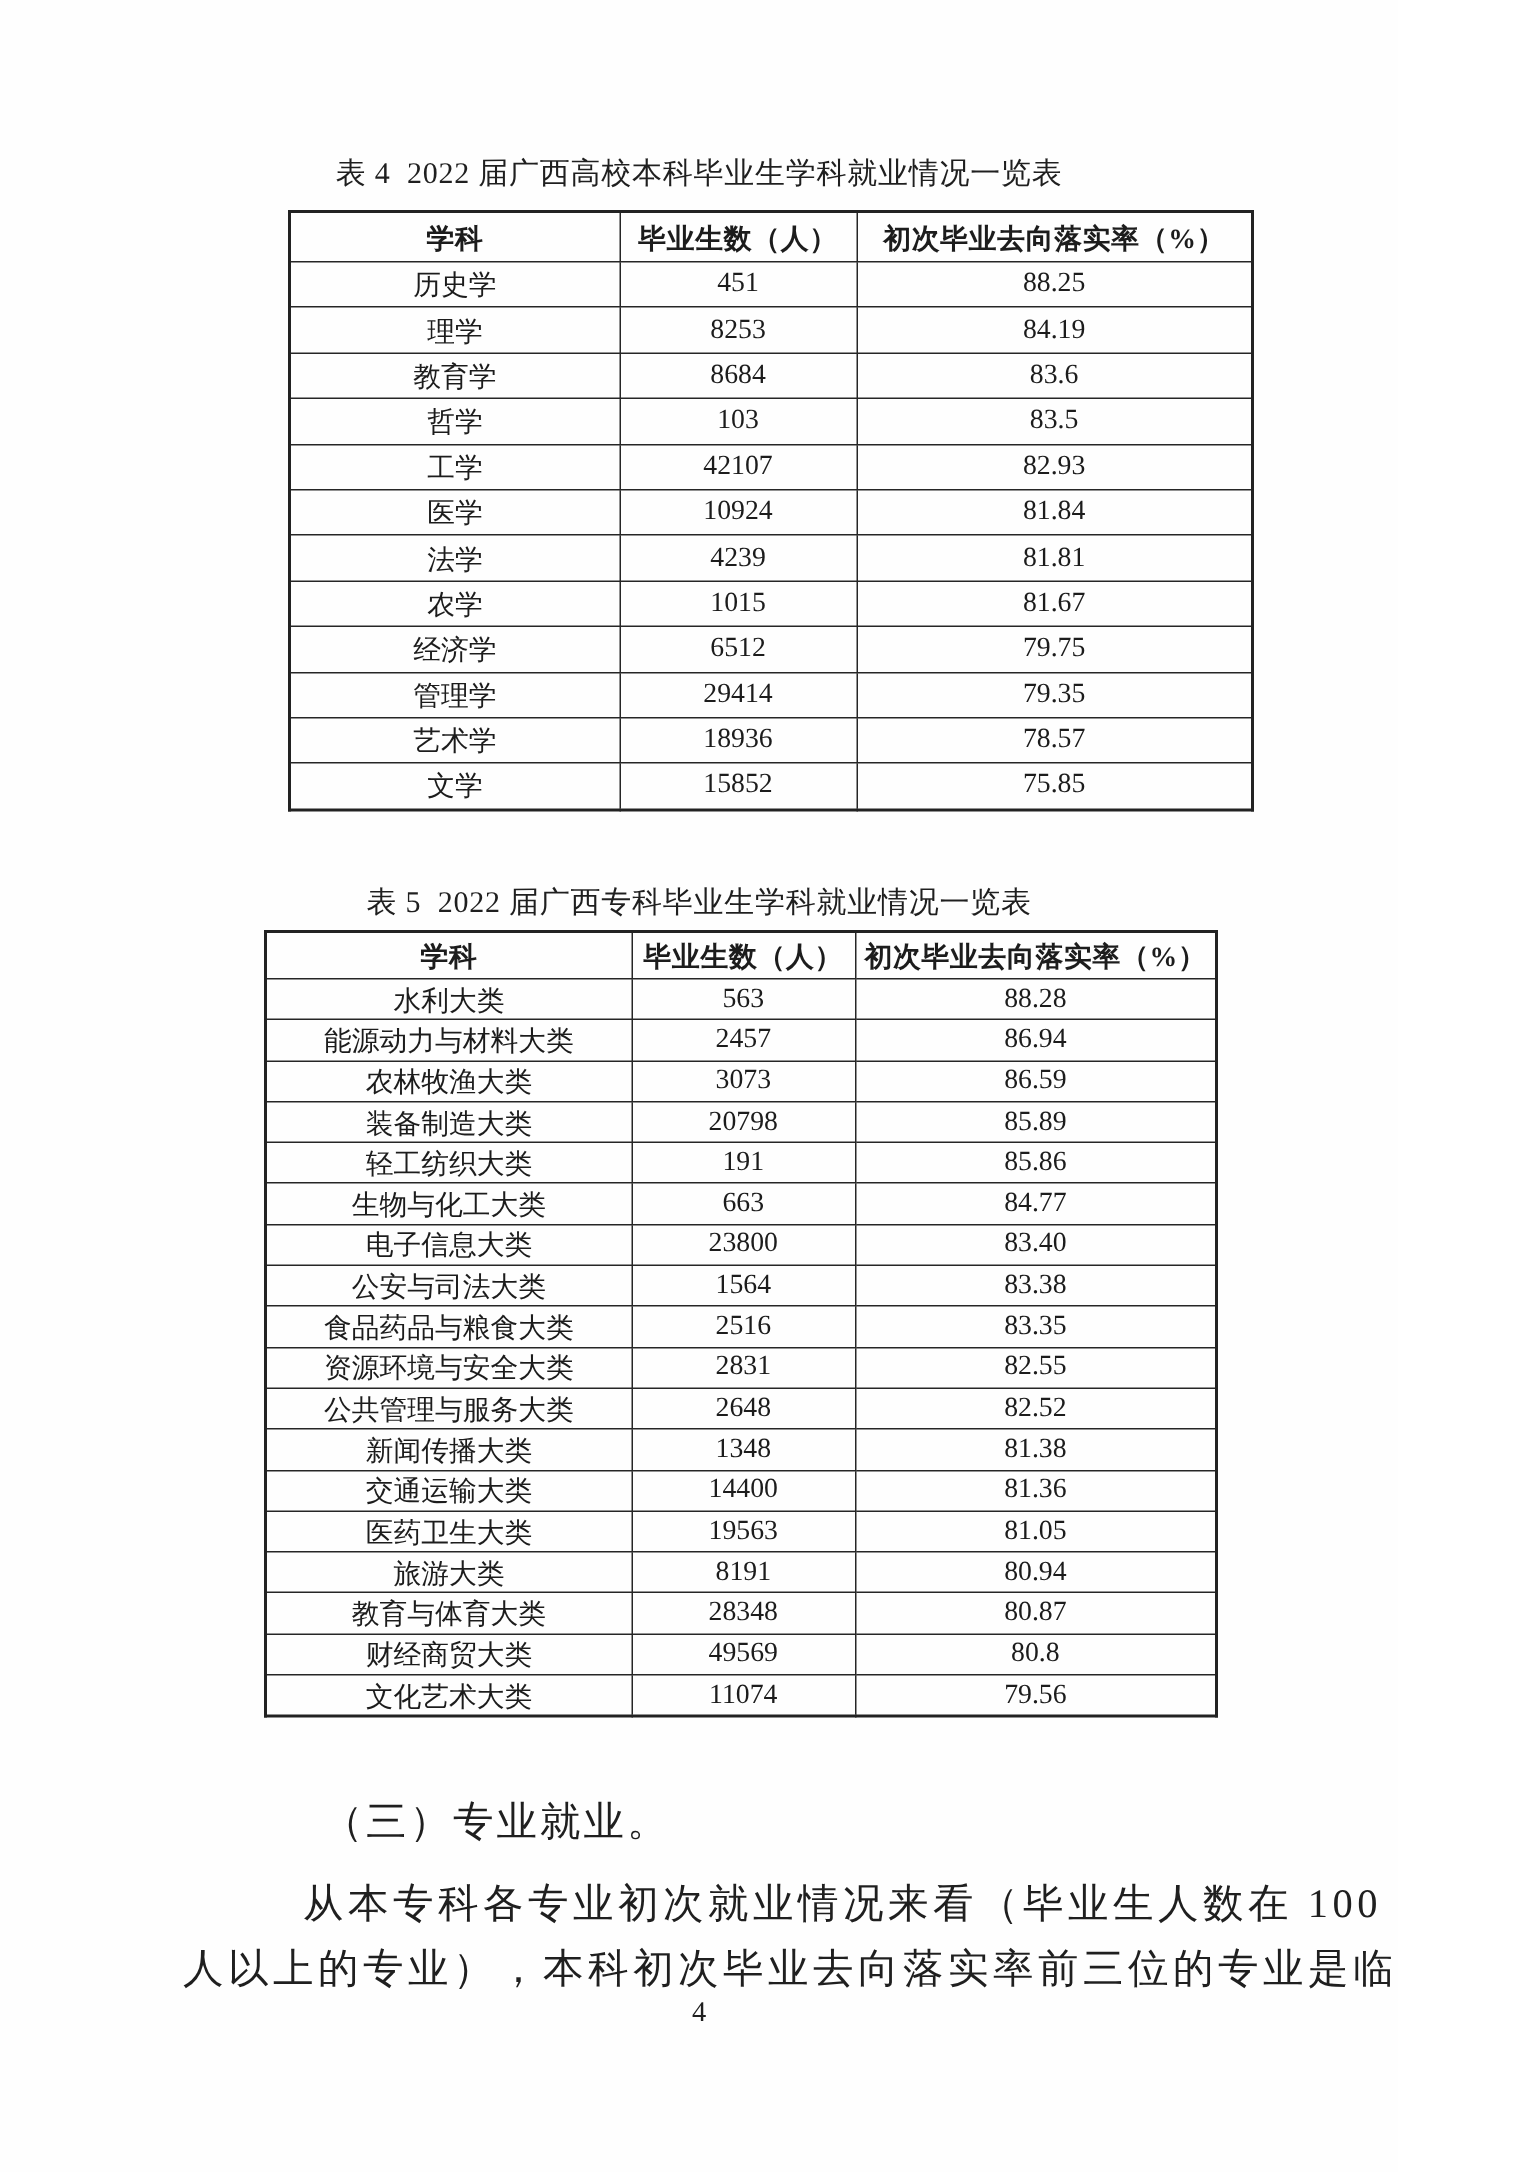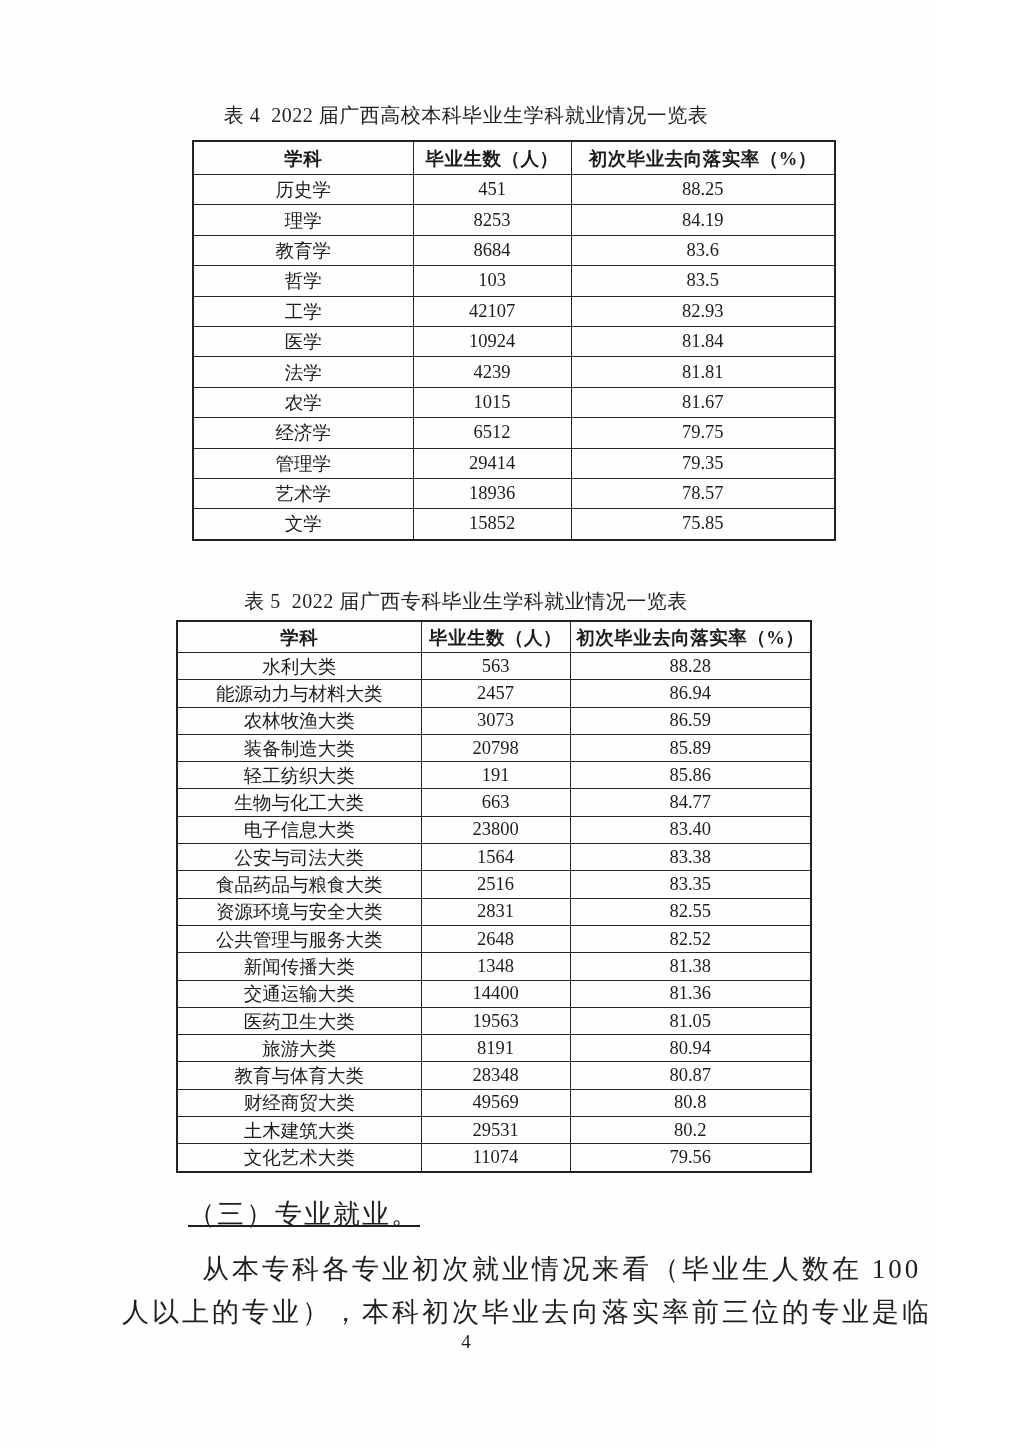--- a/index.html
+++ b/index.html
@@ -64,24 +64,23 @@
   #table5 th { height: 30px; }
   #table5 td { height: 26.3px; }
 
   .body-text {
     position: absolute;
     font-size: 27px;
     color: #1f1f1f;
     white-space: pre;
   }
   #section-heading {
-    left: 188px;
+    left: 215px;
     top: 1196px;
     letter-spacing: 2px;
-    text-decoration: underline;
   }
   #para-line1 {
     left: 190px;
     top: 1251px;
     letter-spacing: 3px;
     margin-left: 12px;
   }
   #para-line2 {
     left: 122px;
     top: 1294px;
@@ -276,25 +275,20 @@
           <td>教育与体育大类</td>
           <td>28348</td>
           <td>80.87</td>
         </tr>
         <tr>
           <td>财经商贸大类</td>
           <td>49569</td>
           <td>80.8</td>
         </tr>
         <tr>
-          <td>土木建筑大类</td>
-          <td>29531</td>
-          <td>80.2</td>
-        </tr>
-        <tr>
           <td>文化艺术大类</td>
           <td>11074</td>
           <td>79.56</td>
         </tr>
       </tbody>
   </table>
 
   <div id="section-heading" class="body-text">（三）专业就业。</div>
 
   <div id="para-line1" class="body-text">从本专科各专业初次就业情况来看（毕业生人数在 100</div>

